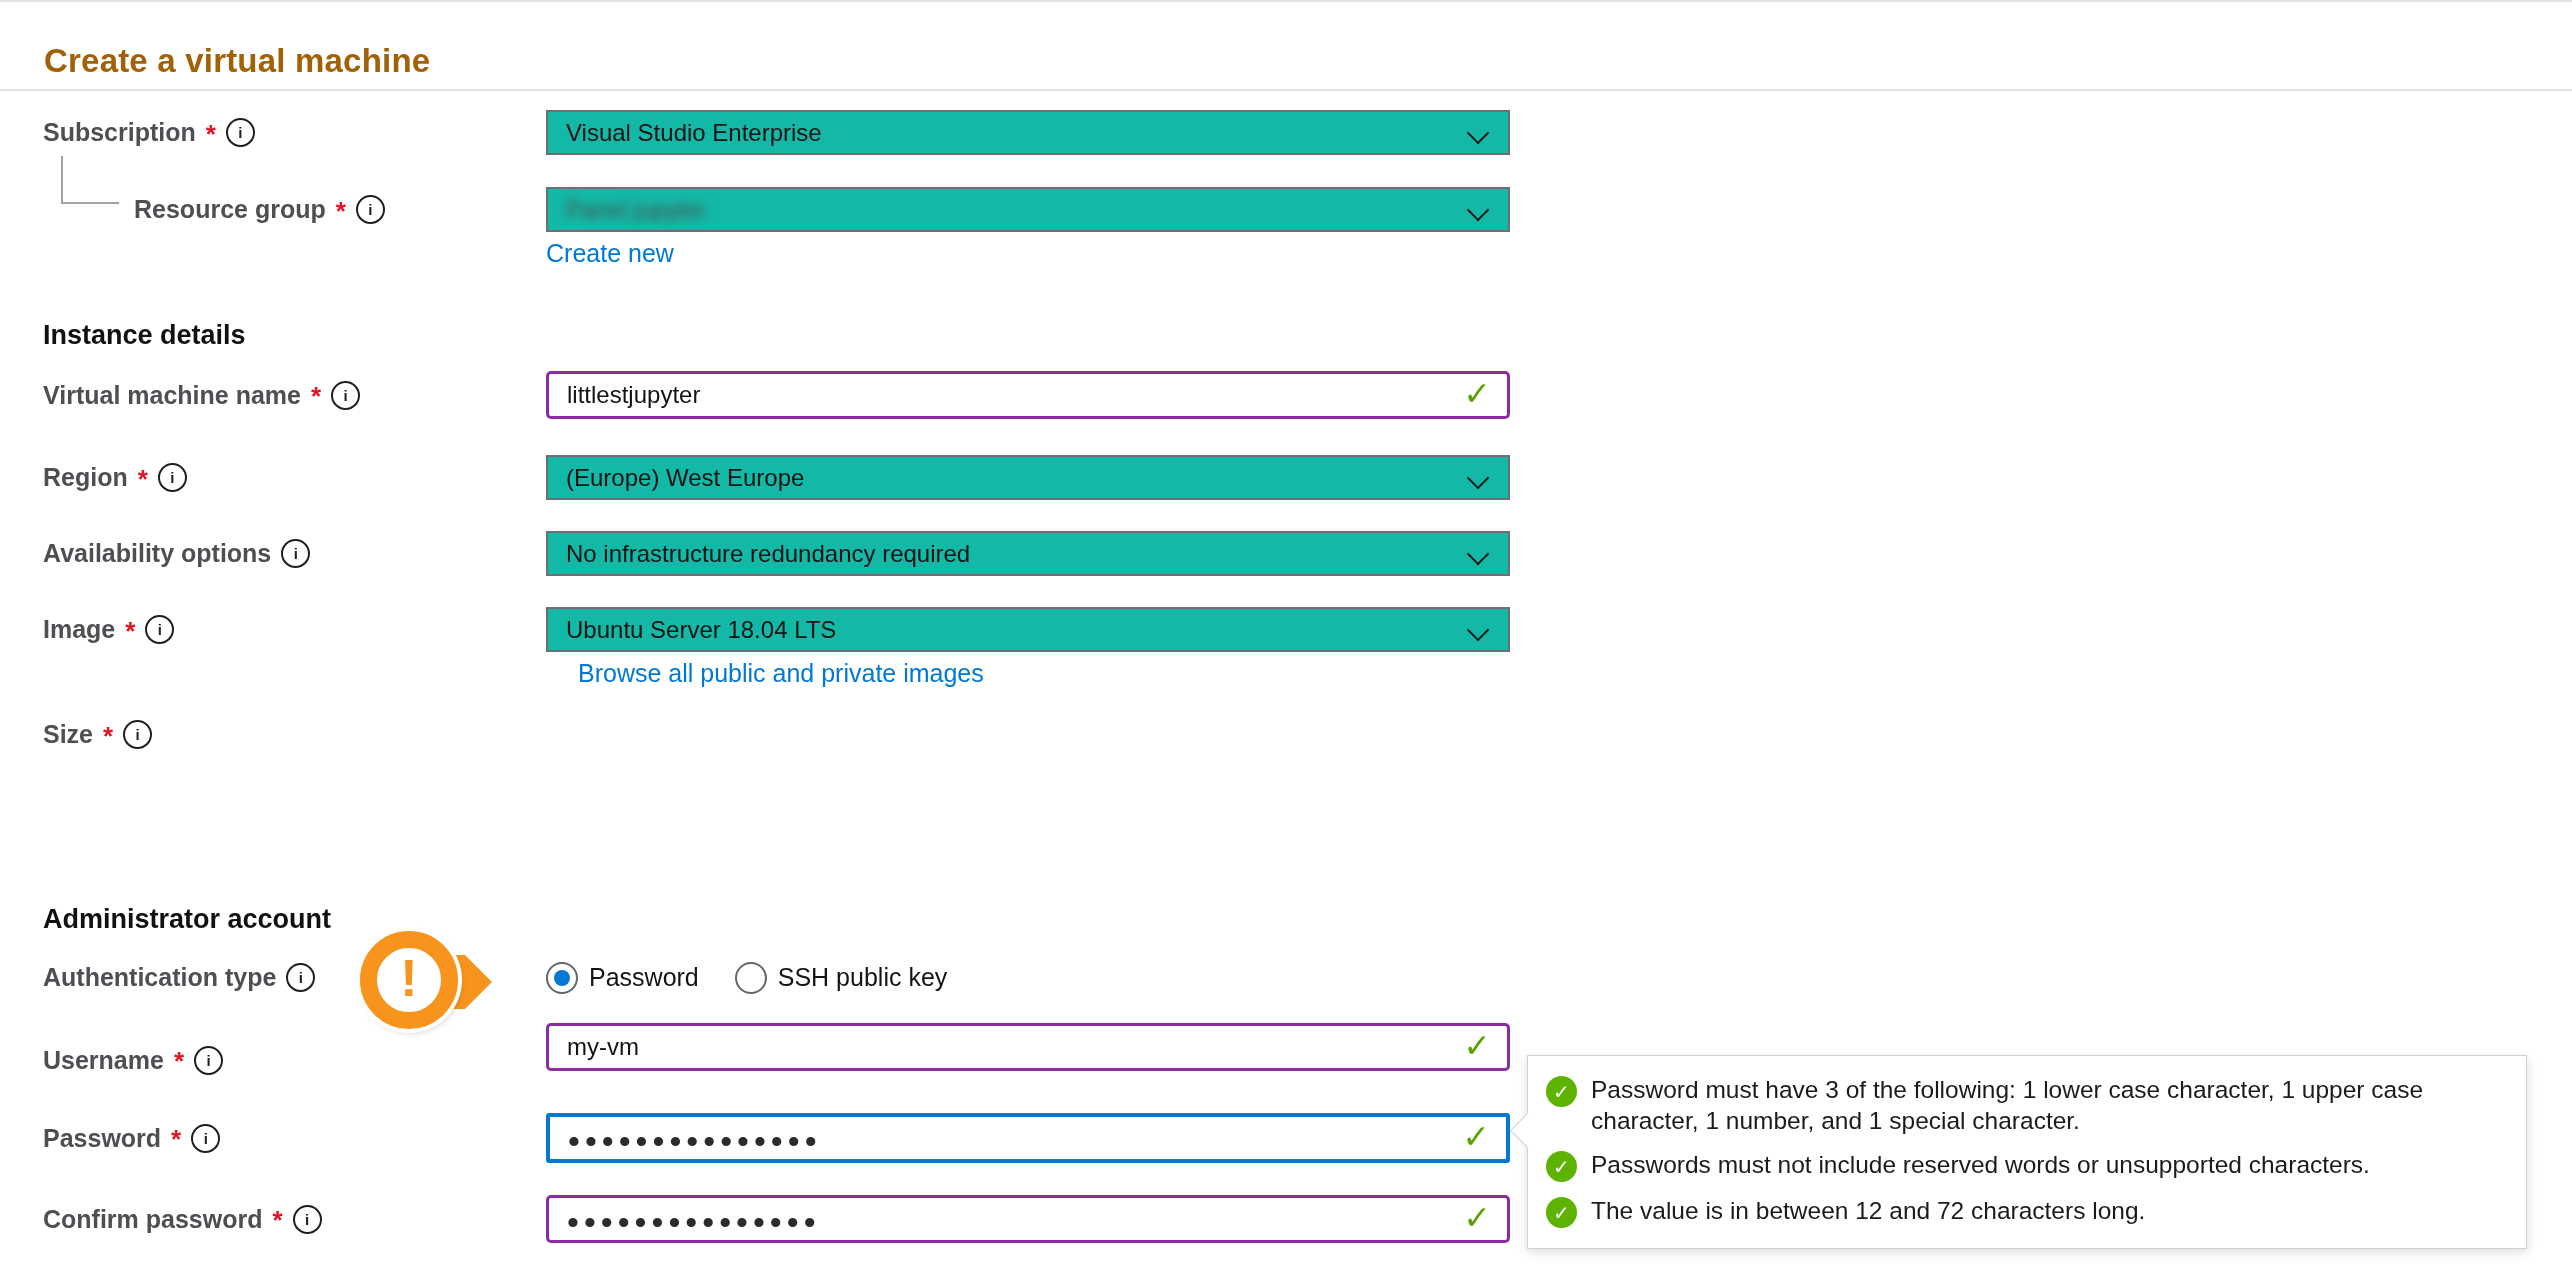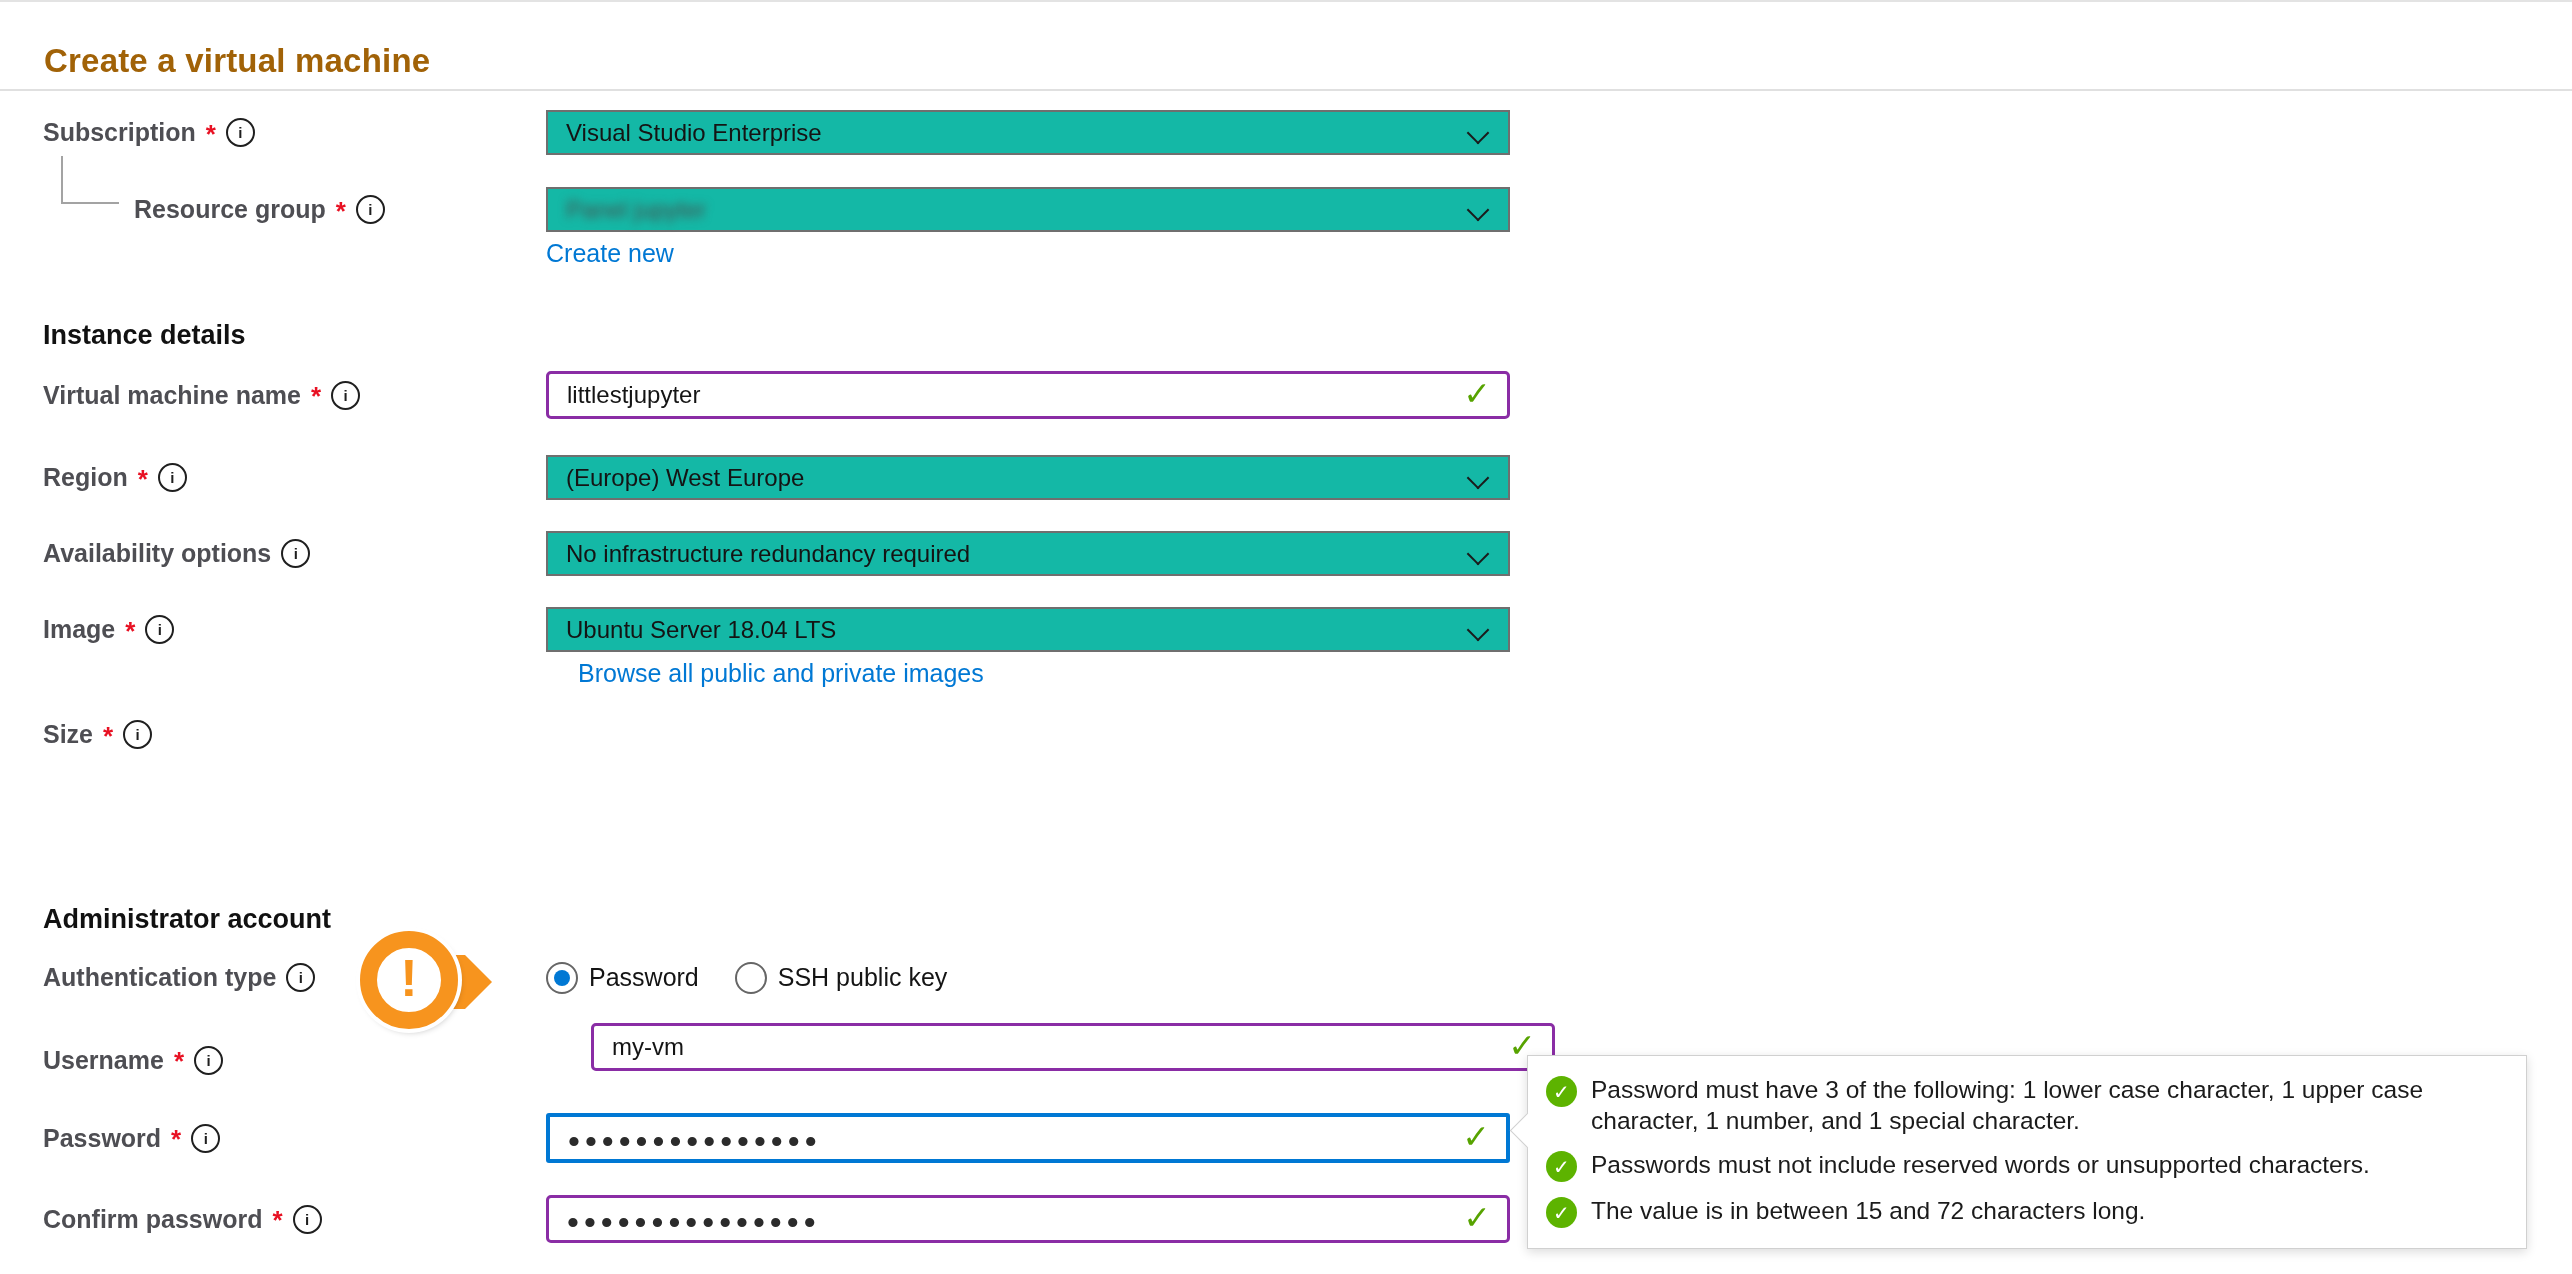--- a/index.html
+++ b/index.html
@@ -169,21 +169,21 @@
       <span class="radio"></span>
       <span>SSH public key</span>
     </div>
   </div>
 
   <div class="abs label row" style="top:1036px;height:48px;">
     <span>Username</span>
     <span class="req">*</span>
     <span class="info-icon">i</span>
   </div>
-  <div class="abs textbox" style="top:1023px;margin-left:45px;">
+  <div class="abs textbox" style="top:1023px;">
     <span>my-vm</span>
     <span class="valid-check">✓</span>
   </div>
 
   <div class="abs label row" style="top:1113px;height:50px;">
     <span>Password</span>
     <span class="req">*</span>
     <span class="info-icon">i</span>
   </div>
   <div class="abs textbox focused" style="top:1113px;">
@@ -206,16 +206,16 @@
     <div class="tip-row">
       <span class="check-circle">✓</span>
       <span class="tip-text">Password must have 3 of the following: 1 lower case character, 1 upper case character, 1 number, and 1 special character.</span>
     </div>
     <div class="tip-row">
       <span class="check-circle">✓</span>
       <span class="tip-text">Passwords must not include reserved words or unsupported characters.</span>
     </div>
     <div class="tip-row">
       <span class="check-circle">✓</span>
-      <span class="tip-text">The value is in between 15 and 72 characters long.</span>
+      <span class="tip-text">The value is in between 12 and 72 characters long.</span>
     </div>
   </div>
 </div>
 
 </body></html>

